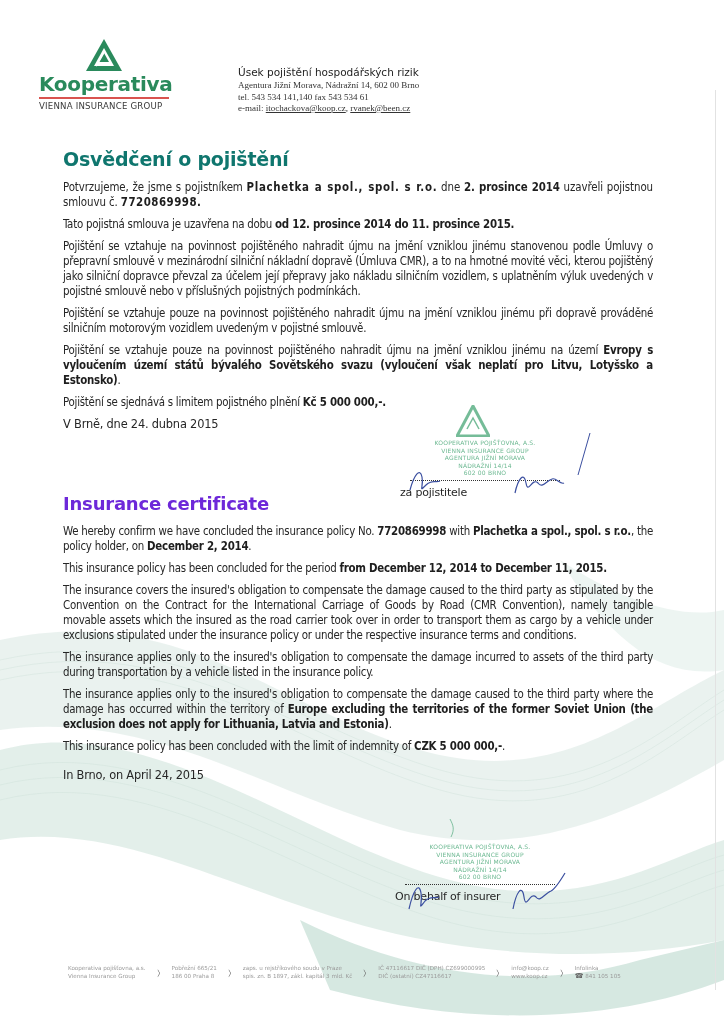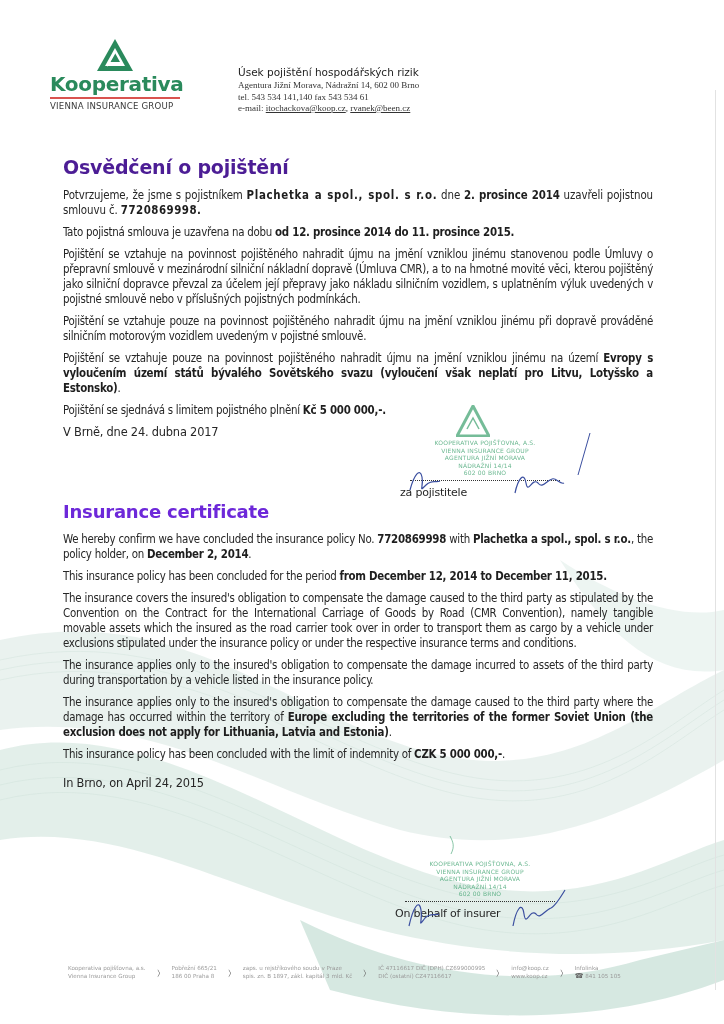--- a/index.html
+++ b/index.html
@@ -8,43 +8,43 @@
     background: #ffffff; color: #2a2a2a;
     font-family: "DejaVu Sans", sans-serif;
   }
   .page { position: absolute; inset: 0; }
   .edge-line { position: absolute; right: 8px; top: 90px; width: 1px; height: 900px; background: #e2e2e2; }
 
   
   .waves { position: absolute; left: 0; top: 560px; width: 724px; height: 464px; z-index: 0; }
 
   
-  .logo { position: absolute; left: 50px; top: 38px; width: 130px; text-align: center; z-index: 2; }
+  .logo { position: absolute; left: 39px; top: 38px; width: 130px; text-align: center; z-index: 2; }
   .logo svg { display: block; margin: 0 auto; }
   .logo-word { font-family: "DejaVu Sans", sans-serif; font-weight: bold; font-size: 20px; color: #2a8a5c; letter-spacing: -0.3px; margin-top: 1px; line-height: 22px; }
   .logo-rule { height: 2px; background: #d9534f; margin: 2px 0 2px 0; }
   .logo-group { font-size: 8.6px; color: #3a3a3a; letter-spacing: 0.2px; text-align: left; }
 
   .sender { position: absolute; left: 238px; top: 66px; z-index: 2; }
   .sender-title { font-family: "DejaVu Sans", sans-serif; font-weight: normal; font-size: 10.5px; color: #1e1e1e; margin-bottom: 2px; }
   .sender-line { font-family: "Liberation Serif", serif; font-size: 9px; color: #333; line-height: 11.5px; }
   .sender-line u { text-decoration: underline; }
 
   
   .content { position: absolute; left: 63px; top: 140px; width: 590px; z-index: 2; }
-  h1 { font-family: "DejaVu Sans", sans-serif; font-weight: bold; font-size: 19px; color: #4c1d95; margin: 16px 0 10px 0; letter-spacing: -0.2px; }
+  h1 { font-family: "DejaVu Sans", sans-serif; font-weight: bold; font-size: 19px; color: #0f766e; margin: 8px 0 10px 0; letter-spacing: -0.2px; }
   p { font-family: "DejaVu Sans Condensed", "DejaVu Sans", sans-serif; font-size: 11.4px; line-height: 15px; margin: 0 0 7px 0; color: #262626; text-align: justify; letter-spacing: -0.25px; }
   p b { font-weight: bold; color: #1e1e1e; }
 
   .cz-sign-row { position: relative; height: 70px; }
   .place-date { position: absolute; left: 0; top: 0; font-size: 11.4px; color: #262626; letter-spacing: -0.2px; }
 
   .stamp { position: absolute; z-index: 3; }
   .stamp-1 { left: 400px; top: 405px; width: 170px; }
-  .stamp-2 { left: 395px; top: 834px; width: 170px; }
+  .stamp-2 { left: 395px; top: 817px; width: 170px; }
   .stamp-tri { display: block; margin: 0 0 2px 50px; }
   .stamp-text { font-size: 6px; line-height: 7.5px; color: #3aa06c; text-align: center; opacity: 0.75; letter-spacing: 0.2px; }
   .dots { border-bottom: 1px dotted #333; width: 150px; margin: 3px auto 0 auto; height: 0; }
   .sig-caption { font-size: 11px; color: #262626; text-align: left; margin-top: 5px; letter-spacing: -0.2px; }
   .sig-svg { position: absolute; left: 0; top: 0; }
 
   h2 { font-family: "DejaVu Sans", sans-serif; font-weight: bold; font-size: 18px; color: #6d28d9; margin: 0 0 10px 0; letter-spacing: -0.2px; }
 
   
   .footer { position: absolute; left: 68px; top: 962px; width: 600px; display: flex; align-items: center; gap: 8px; z-index: 2; }
@@ -112,21 +112,21 @@
 
     <p>
       <span>Pojištění se vztahuje pouze na povinnost pojištěného nahradit újmu na jmění vzniklou jinému na území </span><b>Evropy s vyloučením území států bývalého Sovětského svazu (vyloučení však neplatí pro Litvu, Lotyšsko a Estonsko)</b><span>.</span>
     </p>
 
     <p>
       <span>Pojištění se sjednává s limitem pojistného plnění </span><b>Kč 5 000 000,-.</b>
     </p>
 
     <div class="cz-sign-row" style="height:76px; margin-top:6px;">
-      <div class="place-date">V Brně, dne 24. dubna 2017</div>
+      <div class="place-date">V Brně, dne 24. dubna 2015</div>
     </div>
 
     <h2>Insurance certificate</h2>
 
     <p>
       <span>We hereby confirm we have concluded the insurance policy No. </span><b>7720869998</b><span> with </span><b>Plachetka a spol., spol. s r.o.</b><span>, the policy holder, on </span><b>December 2, 2014</b><span>.</span>
     </p>
 
     <p>
       <span>This insurance policy has been concluded for the period </span><b>from December 12, 2014 to December 11, 2015.</b>

